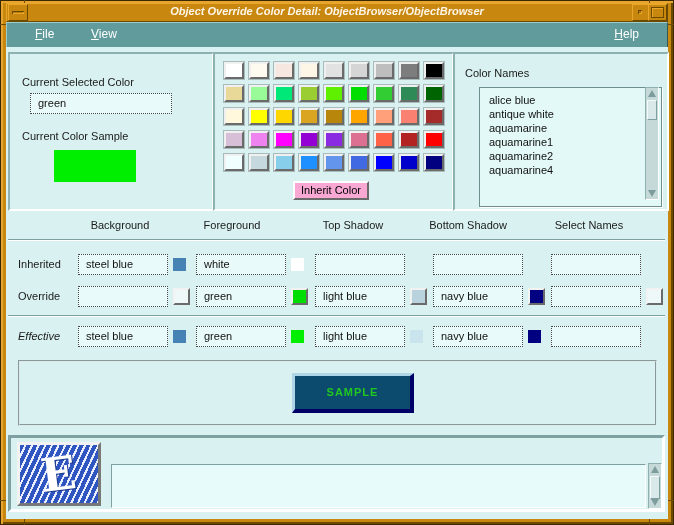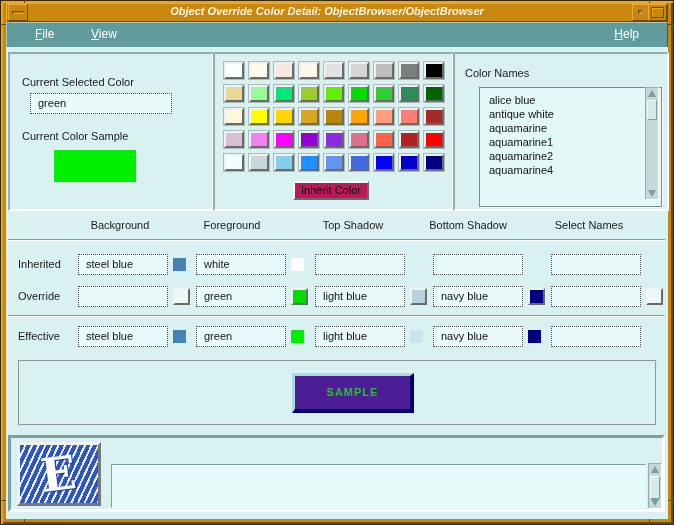--- a/index.html
+++ b/index.html
@@ -39,21 +39,21 @@
   .dotfield{position:absolute;background:#e8fbfa;border:1px dotted #4a4a4a;
             font-size:11px;line-height:19px;padding:0 0 0 7px;color:#111;
             white-space:nowrap;overflow:hidden;box-sizing:border-box;}
   .bigswatch{position:absolute;}
   
   .palette-grid{position:absolute;left:215px;top:13px;width:226px;display:flex;flex-wrap:wrap;
                 column-gap:5px;row-gap:6px;}
   .pswatch{width:20px;height:17px;box-sizing:border-box;
            border:2px solid;border-color:#f0f0f0 #6a6a6a #6a6a6a #f0f0f0;
            outline:1px solid #a8bcbc;}
-  .btn{position:absolute;background:#be185d;border:2px solid;
+  .btn{position:absolute;background:#f9a8d4;border:2px solid;
        border-color:#ffffff #6a6a6a #6a6a6a #ffffff;font-size:11px;text-align:center;
        color:#000;box-sizing:border-box;}
   
   .listbox{position:absolute;background:#e3f9f8;border:1px solid #6f8f8f;
            box-shadow:1px 1px 0 #ffffff;overflow:hidden;padding-top:5px;}
   .citem{font-size:11px;line-height:14px;padding-left:9px;color:#111;white-space:nowrap;}
   
   .vscroll{position:absolute;width:14px;background:#c6d9d9;box-sizing:border-box;
            border:1px solid;border-color:#8fb0b0 #ffffff #ffffff #8fb0b0;}
   .sb-up,.sb-down{position:absolute;left:1px;right:1px;height:11px;display:flex;
@@ -231,35 +231,35 @@
         <div class="dotfield" style="left: 72px; top: 239px; width: 90px; height: 21px;"></div>
         <div class="raisedsw" style="left: 167px; top: 241px; background: rgb(238, 248, 248);"></div>
         <div class="dotfield" style="left: 190px; top: 239px; width: 90px; height: 21px;">green</div>
         <div class="raisedsw" style="left: 285px; top: 241px; background: rgb(0, 221, 0);"></div>
         <div class="dotfield" style="left: 309px; top: 239px; width: 90px; height: 21px;">light blue</div>
         <div class="raisedsw" style="left: 404px; top: 241px; background: rgb(185, 211, 222);"></div>
         <div class="dotfield" style="left: 427px; top: 239px; width: 90px; height: 21px;">navy blue</div>
         <div class="raisedsw" style="left: 522px; top: 241px; background: rgb(0, 0, 128);"></div>
         <div class="dotfield" style="left: 545px; top: 239px; width: 90px; height: 21px;"></div>
         <div class="raisedsw" style="left: 640px; top: 241px; background: rgb(238, 248, 248);"></div>
-        <div class="rowlabel" style="top: 279px;">Effective</div>
+        <div class="rowlabel" style="top: 279px; font-style: italic;">Effective</div>
         <div class="dotfield" style="left: 72px; top: 279px; width: 90px; height: 21px;">steel blue</div>
         <div class="flatsw" style="left: 167px; top: 283px; background: rgb(70, 130, 180);"></div>
         <div class="dotfield" style="left: 190px; top: 279px; width: 90px; height: 21px;">green</div>
         <div class="flatsw" style="left: 285px; top: 283px; background: rgb(0, 238, 0);"></div>
         <div class="dotfield" style="left: 309px; top: 279px; width: 90px; height: 21px;">light blue</div>
         <div class="flatsw" style="left: 404px; top: 283px; background: rgb(201, 228, 236);"></div>
         <div class="dotfield" style="left: 427px; top: 279px; width: 90px; height: 21px;">navy blue</div>
         <div class="flatsw" style="left: 522px; top: 283px; background: rgb(0, 0, 128);"></div>
         <div class="dotfield" style="left: 545px; top: 279px; width: 90px; height: 21px;"></div>
       </div>
     <div class="hsep" style="top:268px;"></div>
 
     <div class="sample-panel">
-      <div class="sample-btn" style="background: #4c1d95; color: rgb(33, 198, 33); border-color: rgb(174, 214, 230) rgb(0, 0, 104) rgb(0, 0, 104) rgb(174, 214, 230);">SAMPLE</div>
+      <div class="sample-btn" style="background: #0c4a6e; color: rgb(33, 198, 33); border-color: rgb(174, 214, 230) rgb(0, 0, 104) rgb(0, 0, 104) rgb(174, 214, 230);">SAMPLE</div>
     </div>
 
     <div class="footer-panel">
       <div class="logo">
         <span class="logo-e">E</span>
       </div>
       <div class="msgbox"></div>
       <div class="vscroll" style="left:637px;top:25px;height:46px;">
         <div class="sb-up">
             <div class="tri-up"></div>

